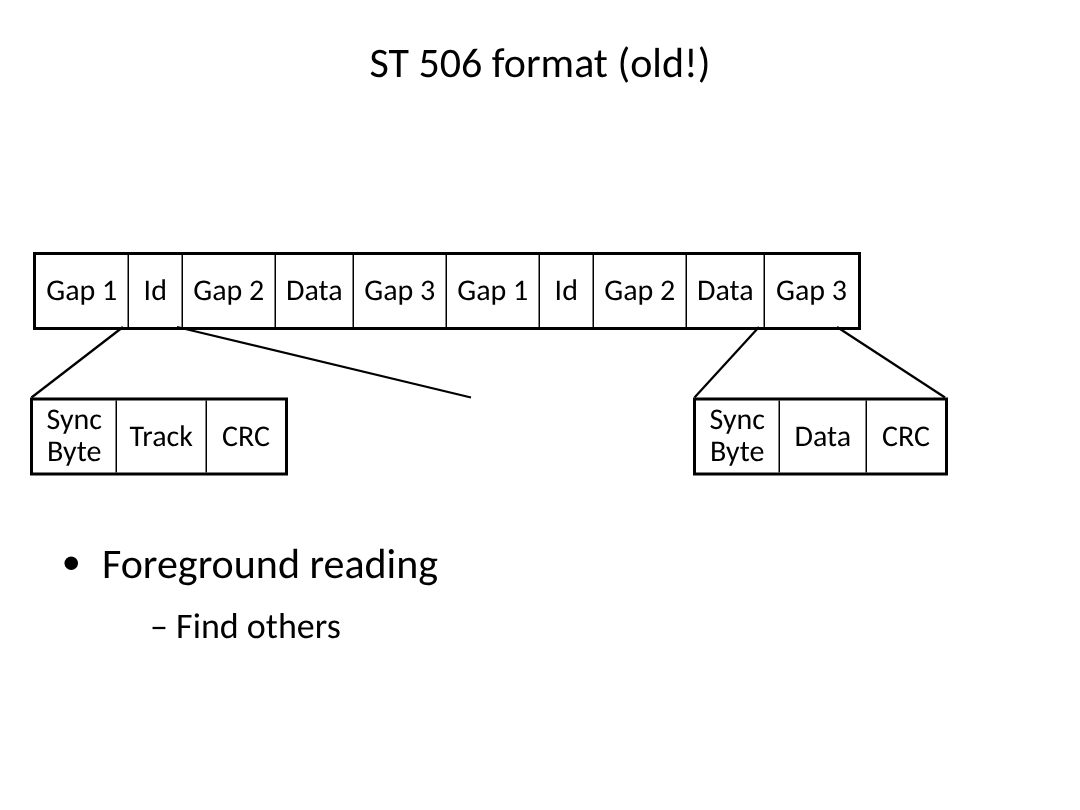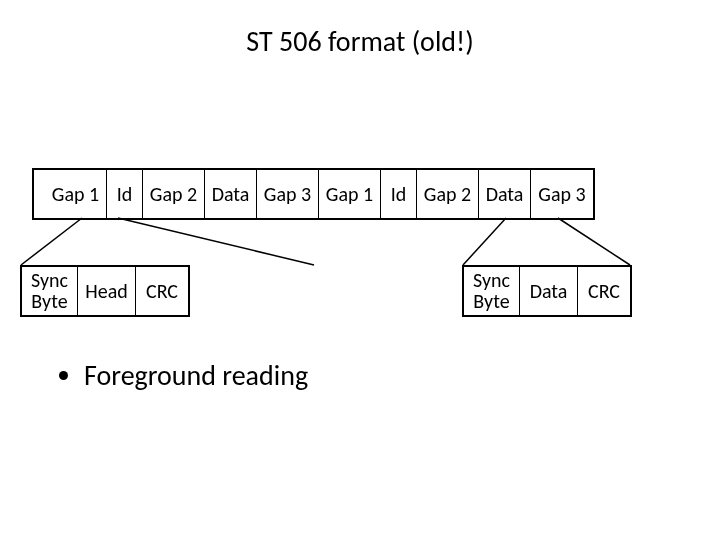--- a/index.html
+++ b/index.html
@@ -31,27 +31,27 @@
     align-items: center;
     justify-content: center;
     font-size: 20px;
     line-height: 1.05;
     text-align: center;
     padding: 2px 2px;
     white-space: pre-line;
     height: 48px;
   }
   .cell:last-child { border-right: none; }
-  .row1 { top: 168px; left: 32px; padding-left: 11px; }
+  .row1 { top: 168px; left: 22px; }
   .row2a { top: 265px; left: 20px; }
   .row2b { top: 265px; left: 462px; }
   .bullets {
     position: absolute;
     top: 358px;
-    left: 56px;
+    left: 40px;
     font-size: 28px;
   }
   .b1 { list-style: disc; margin-left: 28px; }
   .b2 { list-style: none; margin-left: 60px; font-size: 24px; margin-top: 10px; }
   .b2::before { content: "– "; }
   svg.connectors {
     position: absolute;
     top: 0; left: 0;
     width: 720px; height: 540px;
     pointer-events: none;
@@ -75,21 +75,21 @@
   <div class="cell" style="width:62px">Gap 1</div>
   <div class="cell" style="width:36px">Id</div>
   <div class="cell" style="width:62px">Gap 2</div>
   <div class="cell" style="width:52px">Data</div>
   <div class="cell" style="width:62px">Gap 3</div>
 </div>
 
 <div class="row row2a">
   <div class="cell" style="width:56px">Sync
 Byte</div>
-  <div class="cell" style="width:58px">Head</div>
+  <div class="cell" style="width:60px">Track</div>
   <div class="cell" style="width:52px">CRC</div>
 </div>
 
 <div class="row row2b">
   <div class="cell" style="width:56px">Sync
 Byte</div>
   <div class="cell" style="width:58px">Data</div>
   <div class="cell" style="width:52px">CRC</div>
 </div>
 
@@ -98,14 +98,15 @@
   <line x1="82" y1="218" x2="21" y2="265"></line>
   <line x1="118" y1="218" x2="314" y2="265"></line>
 
   <line x1="506" y1="218" x2="463" y2="265"></line>
   <line x1="558" y1="218" x2="630" y2="265"></line>
 </svg>
 
 <div class="bullets">
   <ul>
     <li class="b1">Foreground reading</li>
+    <li class="b2">Find others</li>
   </ul>
 </div>
 
 </body></html>

